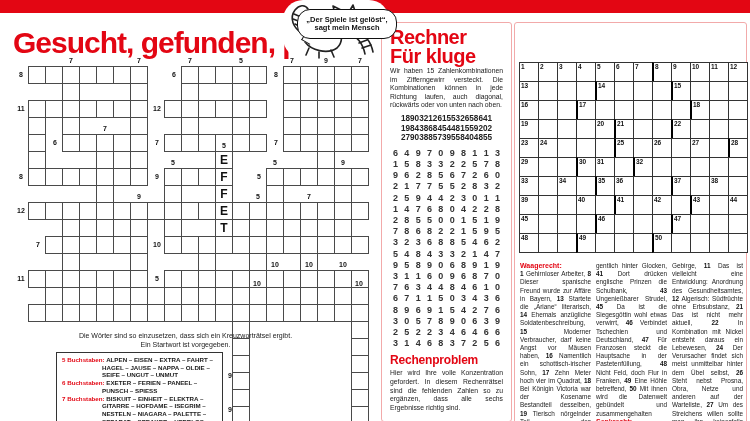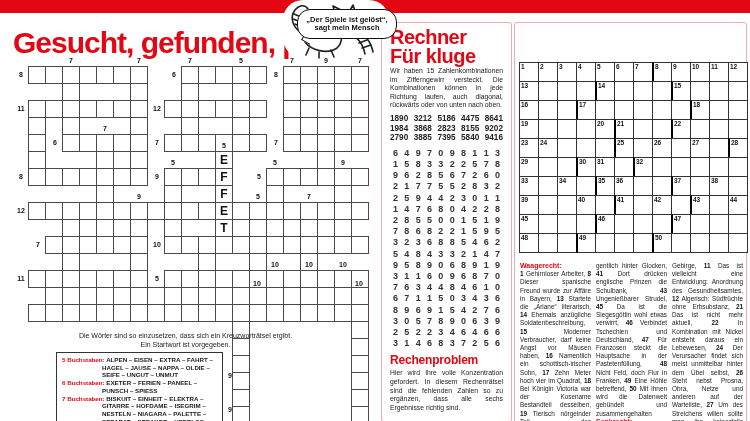--- a/index.html
+++ b/index.html
@@ -30,21 +30,21 @@
                border-left:1.5px solid #111;border-bottom:1.5px solid #111;
                transform:rotate(30deg);z-index:3;}
   
   .mid-panel{position:absolute;left:381px;top:22px;width:131px;height:400px;background:#fff;
              border:1.5px solid #f2aaaa;border-radius:3px;box-sizing:border-box;
              padding:5px 8px 0 8px;overflow:hidden;z-index:2;}
   .mid-title{font-size:20px;line-height:18.5px;font-weight:bold;color:#e30613;letter-spacing:-0.5px;}
   .redsub{font-size:12px;font-weight:bold;color:#e30613;margin-top:4px;letter-spacing:-0.2px;}
   .para{font-size:6.8px;line-height:8.6px;color:#222;text-align:justify;margin-top:2px;}
   .numrows{margin-top:4px;}
-  .numrow{display:flex;justify-content:space-between;font-size:8.2px;font-weight:bold;
+  .numrow{display:flex;justify-content:center;font-size:8.2px;font-weight:bold;
           color:#222;line-height:9.6px;}
   .digitgrid{margin-top:5px;padding:0 3px;}
   .drow{display:flex;justify-content:space-between;font-size:9px;font-weight:bold;
         color:#333;line-height:11.2px;}
   
   .right-panel{position:absolute;left:514px;top:22px;width:233px;height:500px;
                border:1.5px solid #f2aaaa;border-radius:3px;box-sizing:border-box;background:#fff;}
   .right-title{position:absolute;left:6px;top:8px;font-size:21px;font-weight:bold;
                color:#e30613;letter-spacing:-0.5px;white-space:nowrap;}
   #crossword{position:absolute;left:4px;top:39px;width:229px;height:191px;}
@@ -366,37 +366,37 @@
   <div class="mid-panel">
     <div class="mid-title">
       <div>Rechner</div>
       <div>Für kluge</div>
     </div>
     <div class="para">Wir haben 15 Zahlenkombinationen im Zifferngewirr versteckt. Die Kombinationen können in jede Richtung laufen, auch diagonal, rückwärts oder von unten nach oben.</div>
     <div class="numrows" id="numrows">
         <div class="numrow">
           <span>1890</span>
           <span>3212</span>
-          <span>5186</span>
-          <span>4475</span>
+          <span>6155</span>
+          <span>3265</span>
           <span>8641</span>
         </div>
         <div class="numrow">
           <span>1984</span>
           <span>3868</span>
-          <span>2823</span>
+          <span>4544</span>
           <span>8155</span>
           <span>9202</span>
         </div>
         <div class="numrow">
           <span>2790</span>
           <span>3885</span>
           <span>7395</span>
           <span>5840</span>
-          <span>9416</span>
+          <span>4855</span>
         </div>
       </div>
     <div class="digitgrid" id="digitgrid">
         <div class="drow">
           <span>6</span>
           <span>4</span>
           <span>9</span>
           <span>7</span>
           <span>0</span>
           <span>9</span>

